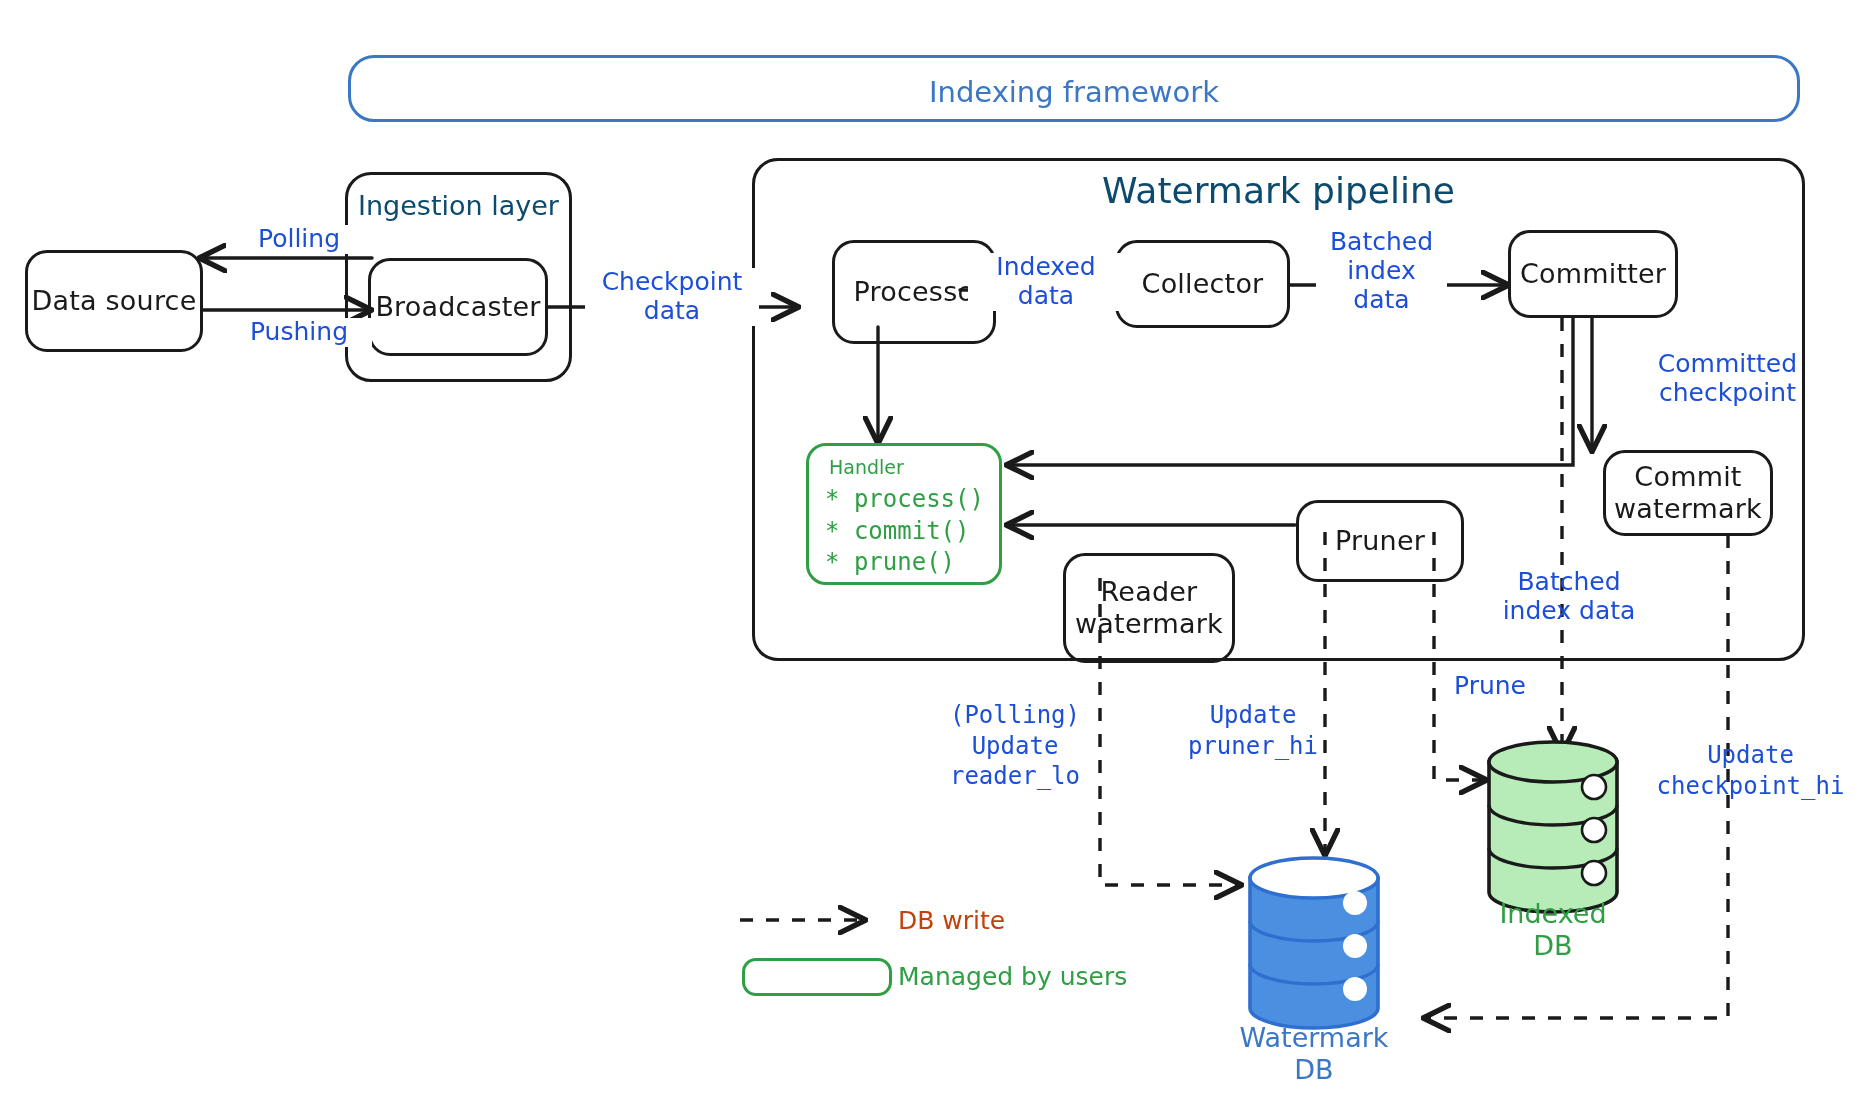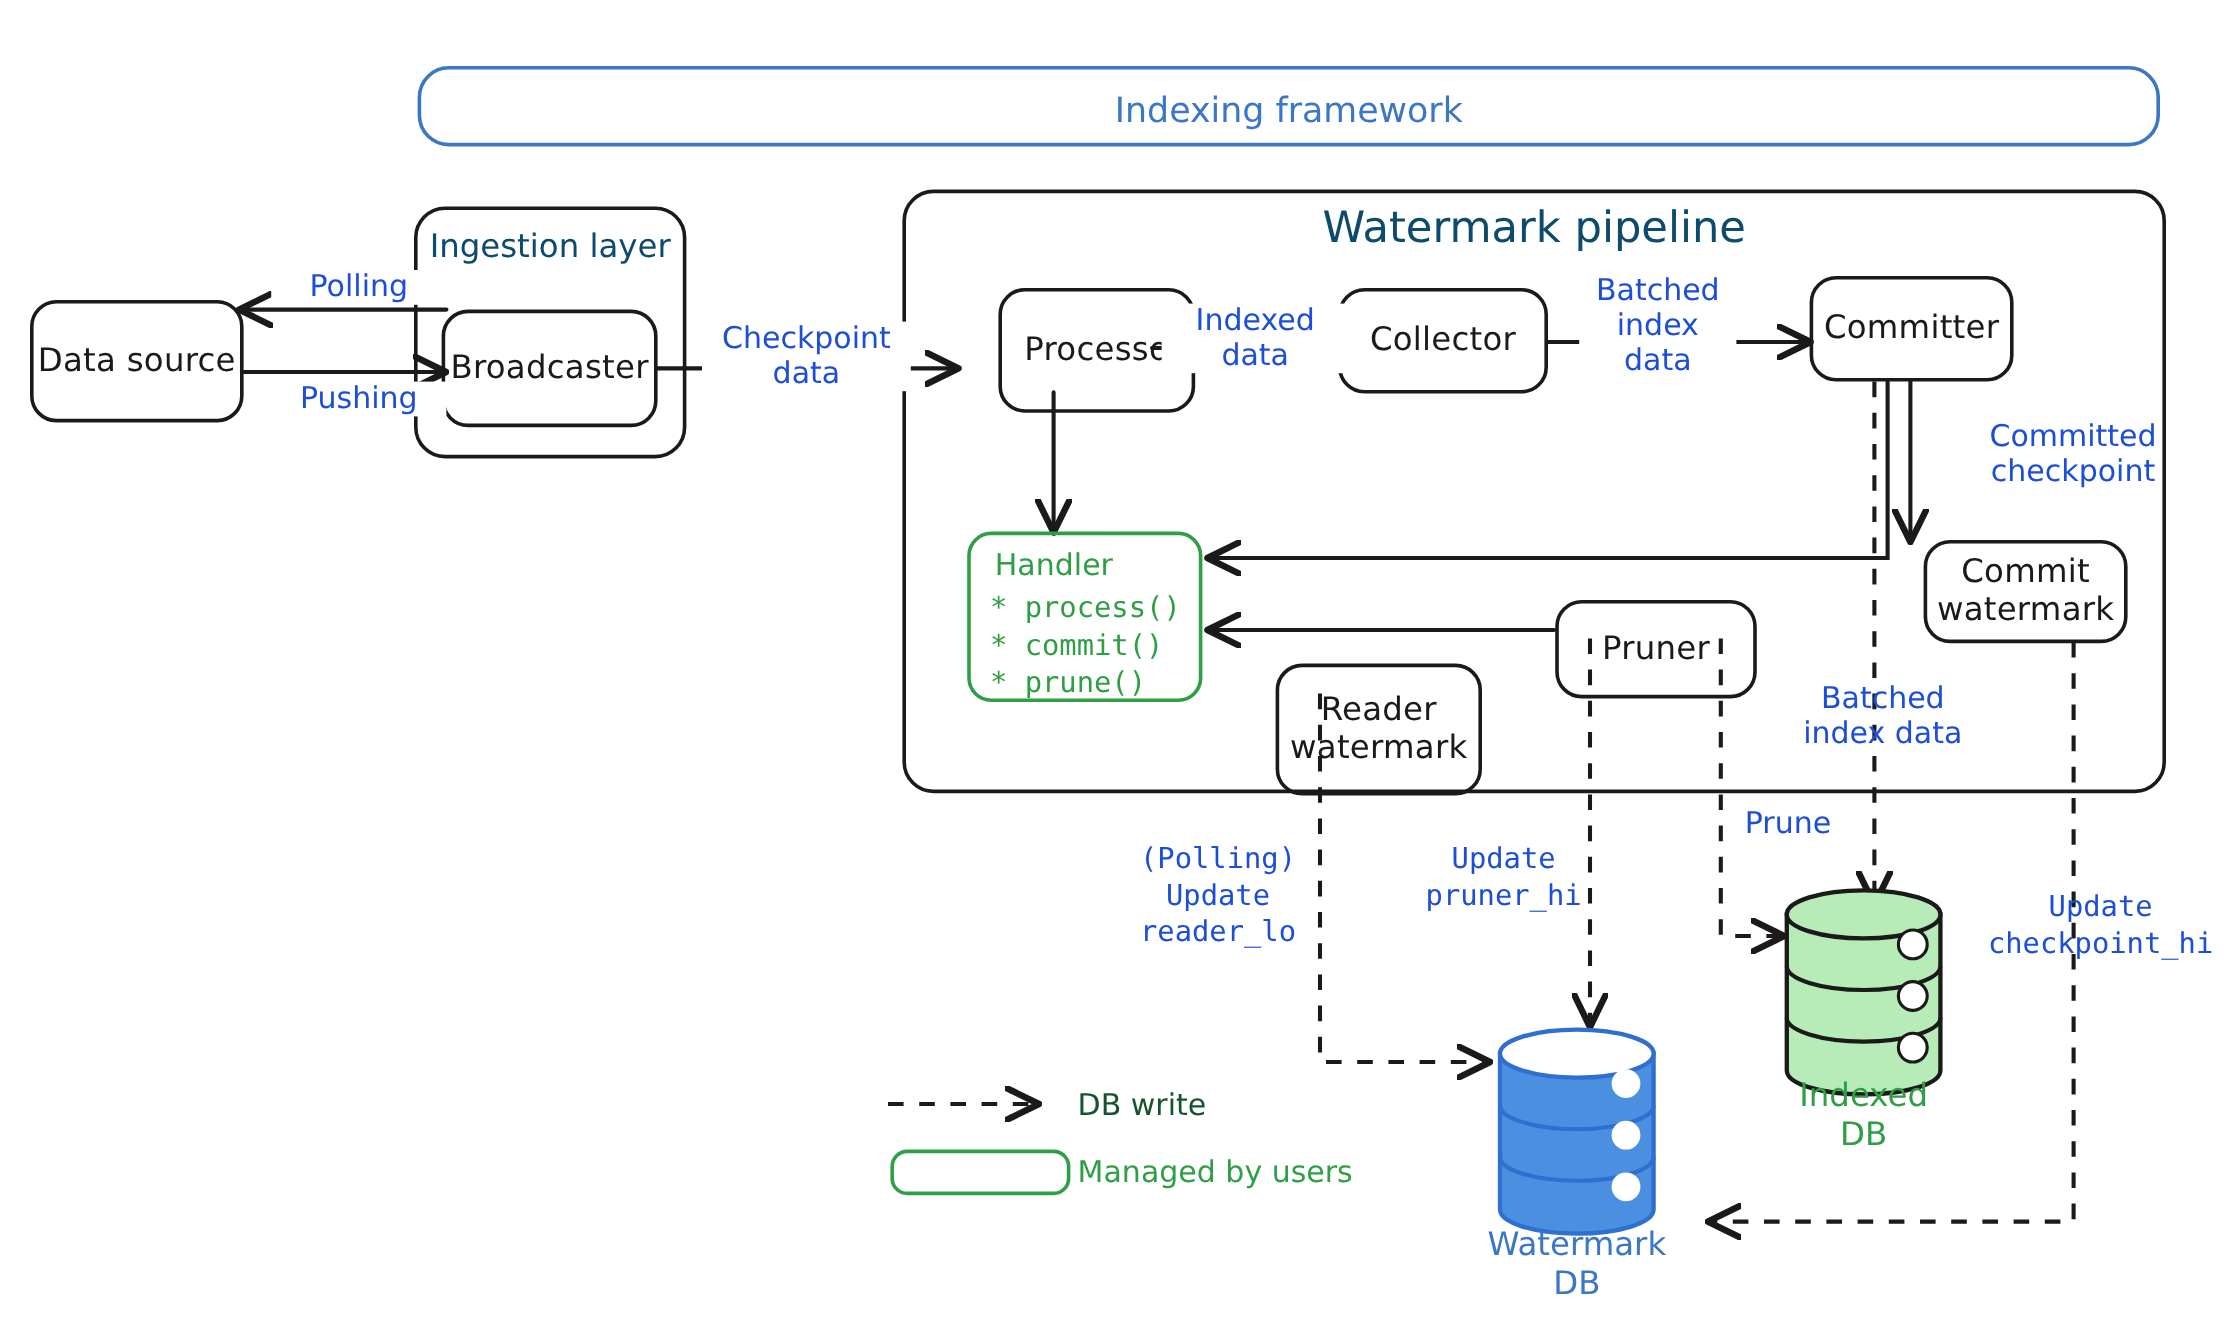--- a/index.html
+++ b/index.html
@@ -88,38 +88,38 @@
     position: absolute;
     box-sizing: border-box;
     border: 3px solid #2f9e44;
     border-radius: 20px;
     color: #2f9e44;
     padding: 10px 16px 12px 16px;
     background: transparent;
   }
   .handler .h-title {
     font-family: "DejaVu Sans", sans-serif;
-    font-size: 25px;
+    font-size: 19px;
     margin-bottom: 6px;
     padding-left: 4px;
   }
   .handler .h-method {
     font-family: "DejaVu Sans Mono", monospace;
     font-size: 24px;
     line-height: 1.32;
     white-space: nowrap;
   }
 
   .legend-text {
     position: absolute;
     font-family: "DejaVu Sans", sans-serif;
     font-size: 25px;
     white-space: nowrap;
   }
-  .legend-text.black { color: #14532d; }
+  .legend-text.black { color: #c2410c; }
   .legend-text.green { color: #2f9e44; }
   .legend-box {
     position: absolute;
     box-sizing: border-box;
     border: 3px solid #2f9e44;
     border-radius: 14px;
   }
 </style>
 </head>
 <body>

